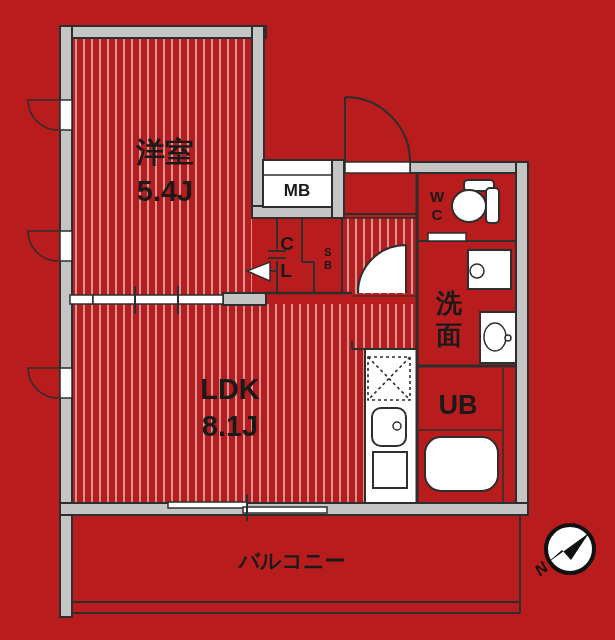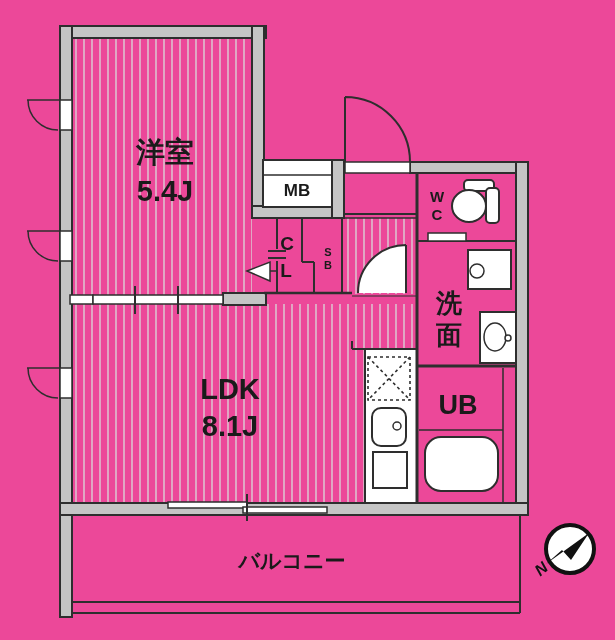--- a/index.html
+++ b/index.html
@@ -1,16 +1,16 @@
 <!DOCTYPE html>
 <html><head>
 <meta charset="utf-8">
 <style>
   html,body{margin:0;padding:0;background:#ffffff;}
-  .stage{width:615px;height:640px;position:relative;background:#ec4899;overflow:hidden;}
+  .stage{width:615px;height:640px;position:relative;background:#b91c1c;overflow:hidden;}
   svg{display:block;}
   text{font-family:"Liberation Sans","DejaVu Sans",sans-serif;}
   .rm-big{font-size:29px;font-weight:600;}
   .rm-mid{font-size:26px;font-weight:600;}
   .rm-ub{font-size:27px;font-weight:600;}
   .rm-mb{font-size:17px;font-weight:600;}
   .rm-cl{font-size:19px;font-weight:700;}
   .rm-sb{font-size:11px;font-weight:700;}
   .rm-wc{font-size:15px;font-weight:700;}
   .rm-balc{font-size:21px;font-weight:600;}

